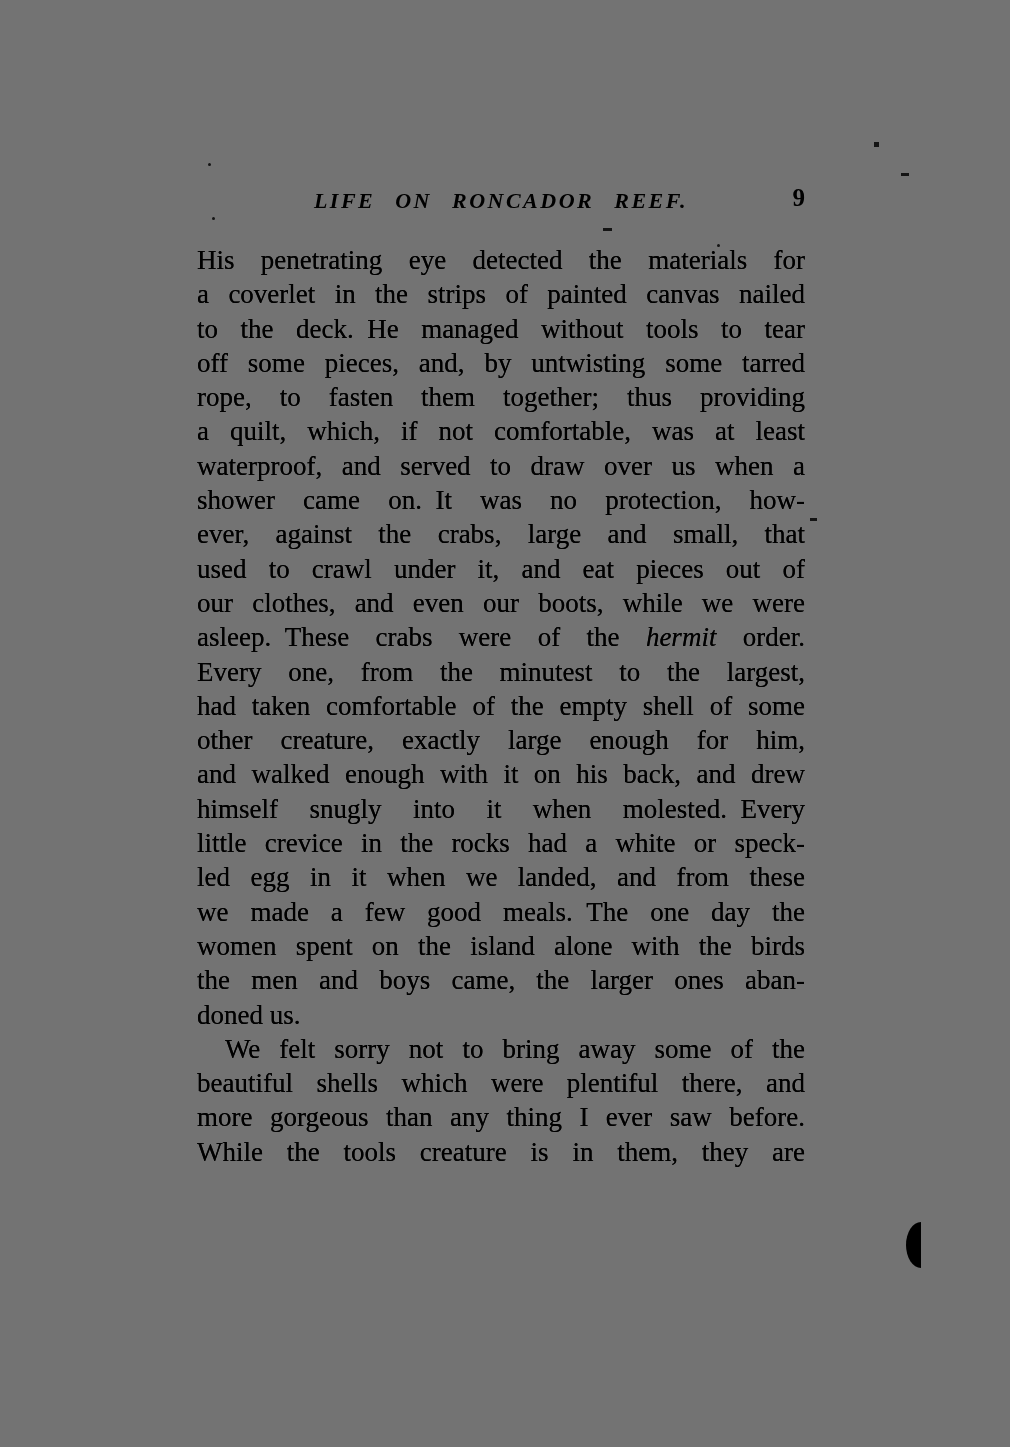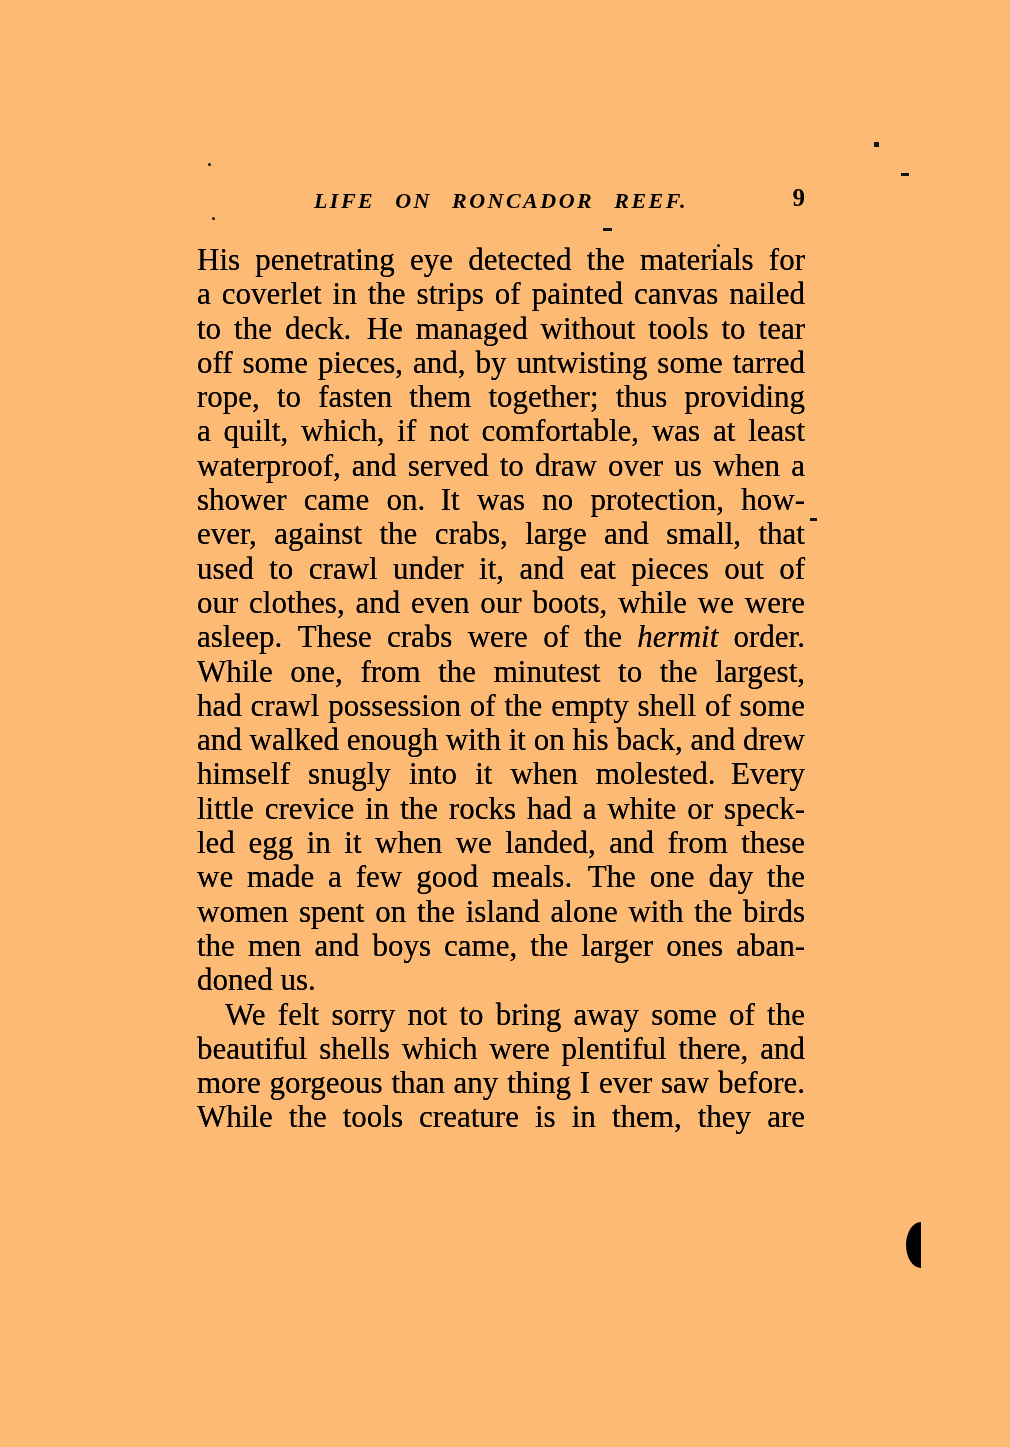--- a/index.html
+++ b/index.html
@@ -1,20 +1,20 @@
 <!DOCTYPE html>
 <html><head>
 <meta charset="utf-8">
 <style>
   html, body { margin: 0; padding: 0; background: #ffffff; }
   .page {
     position: relative;
     width: 1010px;
     height: 1447px;
-    background: #fdba74;
+    background: #737373;
     overflow: hidden;
     font-family: "Liberation Serif", "DejaVu Serif", serif;
     color: #000000;
   }
   
   .running-head {
     position: absolute;
     left: 197px;
     top: 188px;
     width: 608px;
@@ -37,21 +37,21 @@
     letter-spacing: 0;
     word-spacing: 0;
     font-size: 25px;
   }
   
   .text-block {
     position: absolute;
     left: 197px;
     top: 243px;
     width: 608px;
-    font-size: 31px;
+    font-size: 27px;
     line-height: 34.3px;
     text-shadow: 0 0 0.6px rgba(0,0,0,0.85);
   }
   .line {
     text-align: justify;
     text-align-last: justify;
     white-space: normal;
   }
   .line.paragraph-end { text-align-last: left; }
   .line.indent { text-indent: 28px; }
@@ -91,22 +91,23 @@
       <div class="line">to the deck. He managed without tools to tear</div>
       <div class="line">off some pieces, and, by untwisting some tarred</div>
       <div class="line">rope, to fasten them together; thus providing</div>
       <div class="line">a quilt, which, if not comfortable, was at least</div>
       <div class="line">waterproof, and served to draw over us when a</div>
       <div class="line">shower came on. It was no protection, how-</div>
       <div class="line">ever, against the crabs, large and small, that</div>
       <div class="line">used to crawl under it, and eat pieces out of</div>
       <div class="line">our clothes, and even our boots, while we were</div>
       <div class="line">asleep. These crabs were of the <i>hermit</i> order.</div>
-      <div class="line">While one, from the minutest to the largest,</div>
-      <div class="line">had crawl possession of the empty shell of some</div>
+      <div class="line">Every one, from the minutest to the largest,</div>
+      <div class="line">had taken comfortable of the empty shell of some</div>
+      <div class="line">other creature, exactly large enough for him,</div>
       <div class="line">and walked enough with it on his back, and drew</div>
       <div class="line">himself snugly into it when molested. Every</div>
       <div class="line">little crevice in the rocks had a white or speck-</div>
       <div class="line">led egg in it when we landed, and from these</div>
       <div class="line">we made a few good meals. The one day the</div>
       <div class="line">women spent on the island alone with the birds</div>
       <div class="line">the men and boys came, the larger ones aban-</div>
       <div class="line paragraph-end">doned us.</div>
       <div class="line indent">We felt sorry not to bring away some of the</div>
       <div class="line">beautiful shells which were plentiful there, and</div>

